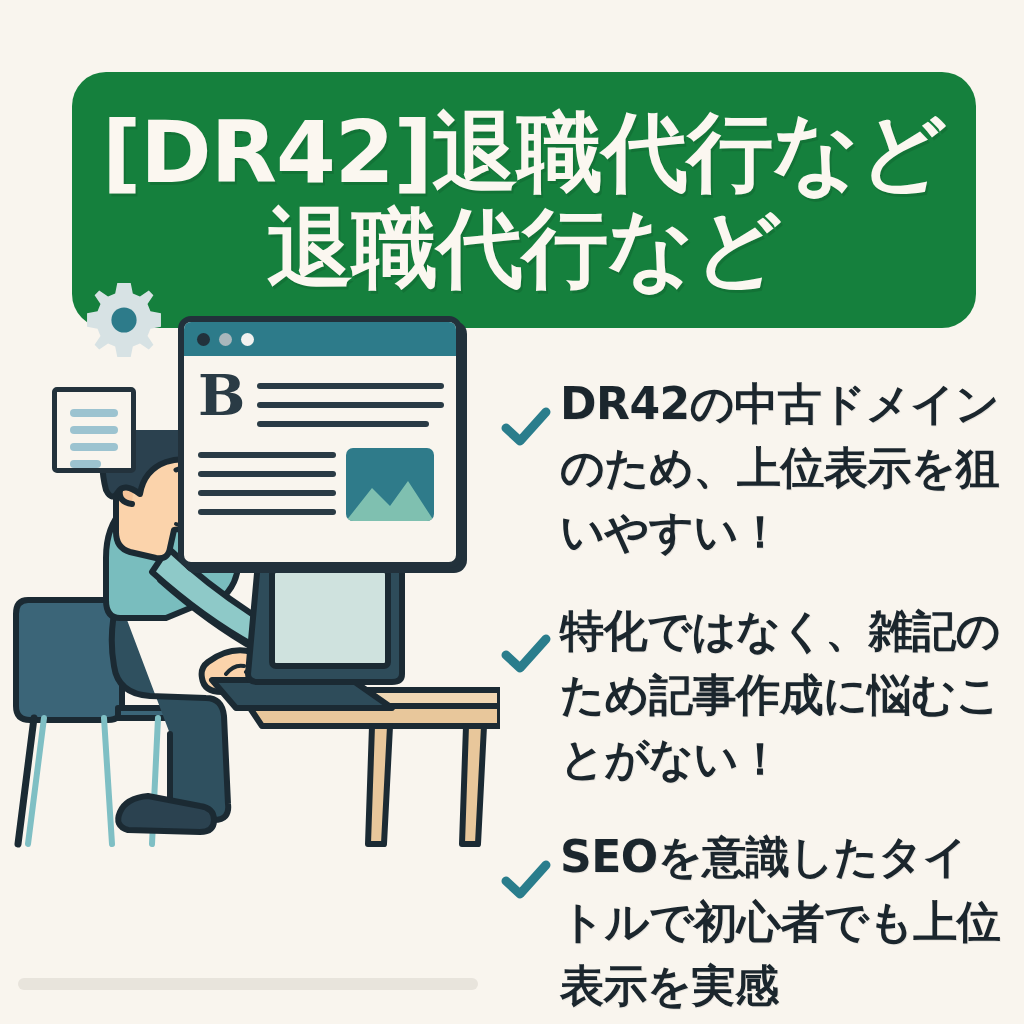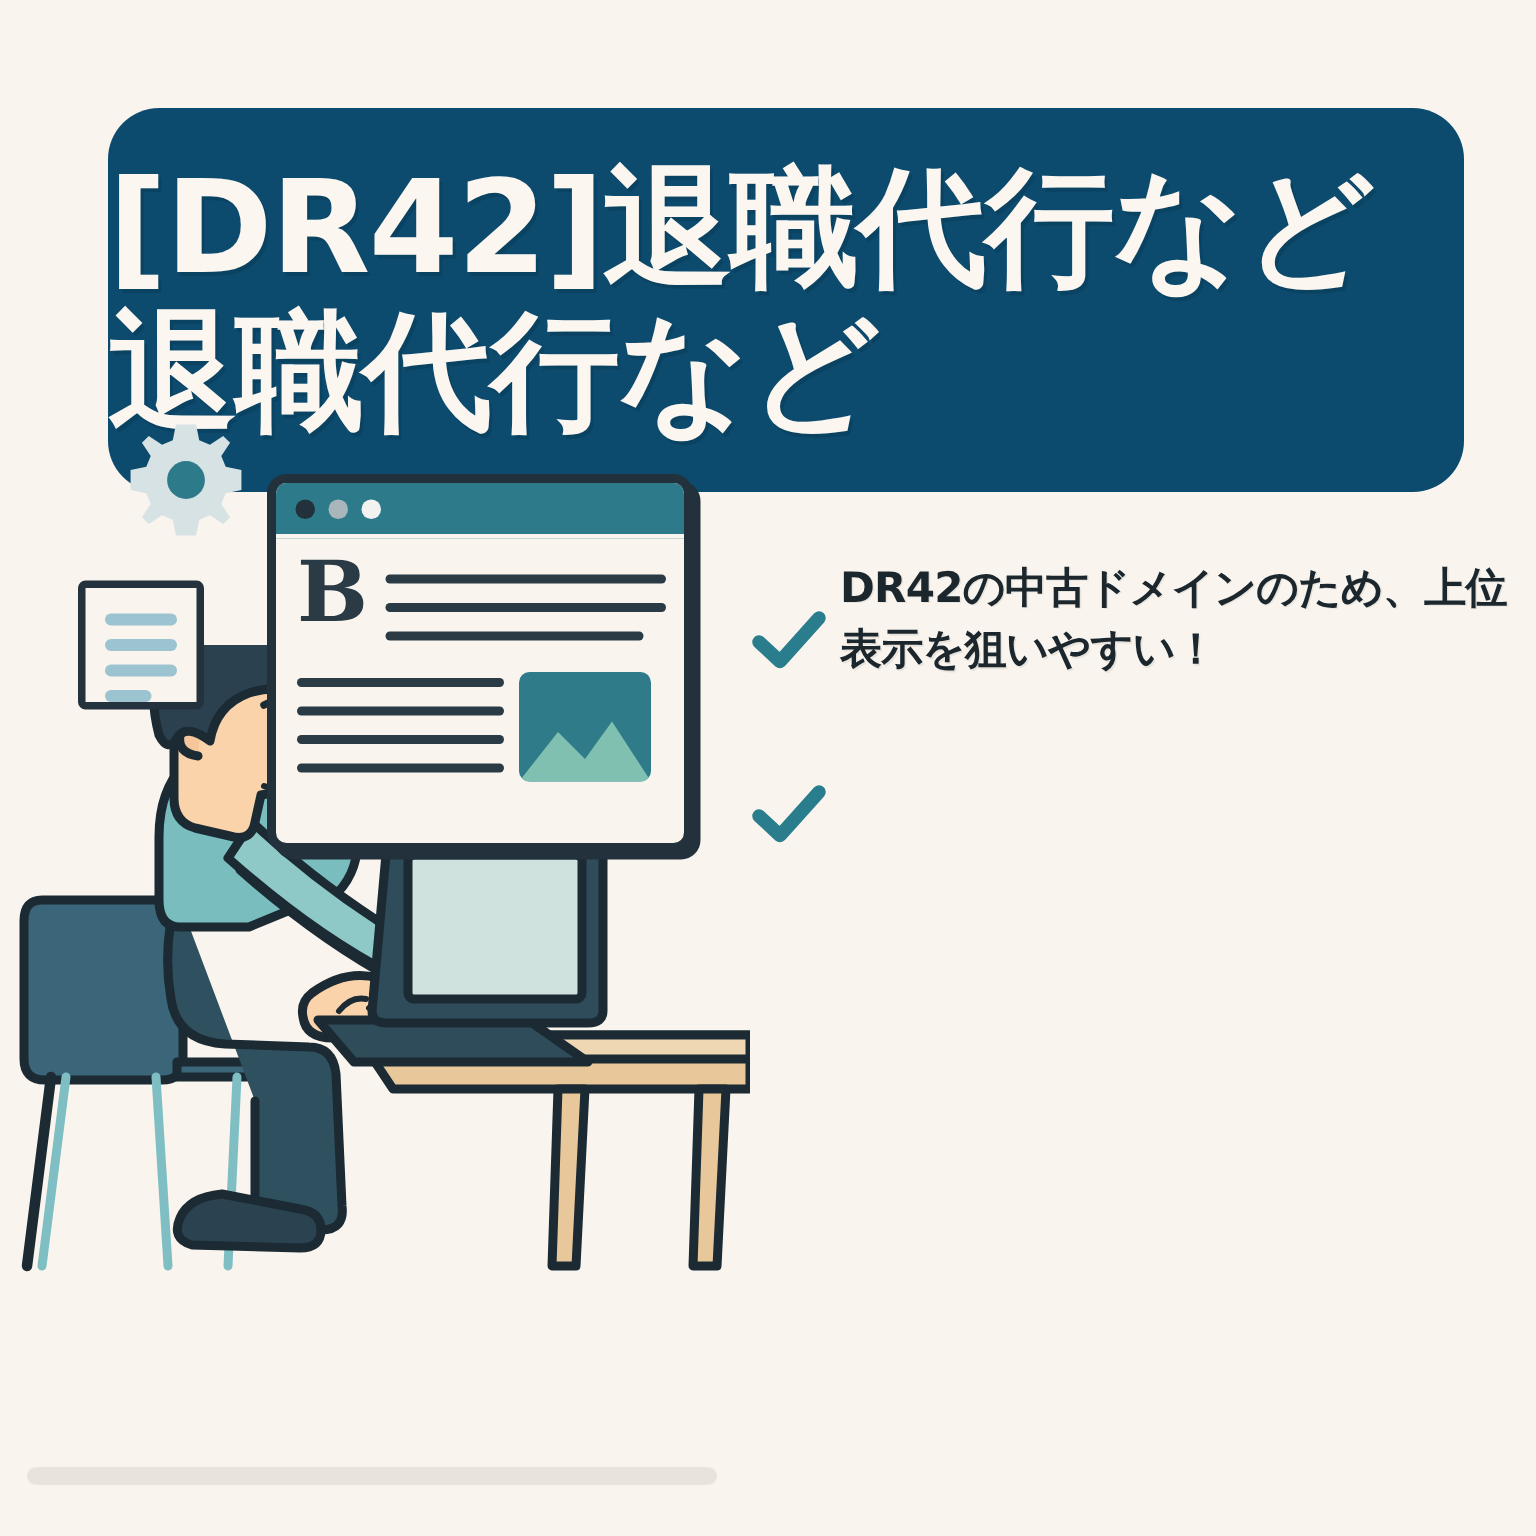--- a/index.html
+++ b/index.html
@@ -23,26 +23,26 @@
     overflow: hidden;
   }
 
   
   .title-banner {
     position: absolute;
     left: 72px;
     top: 72px;
     width: 904px;
     height: 256px;
-    background: #0c4a6e;
+    background: #15803d;
     border-radius: 34px;
     box-sizing: border-box;
     display: flex;
     flex-direction: column;
-    align-items: flex-start;
+    align-items: center;
     justify-content: center;
     z-index: 5;
   }
   .title-line {
     color: #fbf7f0;
     font-weight: 900;
     font-size: 86px;
     line-height: 1.12;
     letter-spacing: -1px;
     white-space: nowrap;
@@ -167,21 +167,21 @@
     margin-bottom: 34px;
   }
   .check-icon {
     flex: none;
     width: 56px;
     height: 56px;
     margin-top: 26px;
   }
   .bullet-text {
     color: #1b262d;
-    font-size: 28px;
+    font-size: 44px;
     font-weight: 700;
     line-height: 1.46;
     letter-spacing: -0.5px;
     font-family: "DejaVu Sans", "Liberation Sans", sans-serif;
     padding-left: 6px;
     text-shadow: 1px 1px 0 rgba(0,0,0,0.07);
   }
 
   
   .floor {
@@ -305,18 +305,25 @@
       <svg class="check-icon" viewBox="0 0 56 56">
         <path d="M8 30 L22 43 L48 14" fill="none" stroke="#2a7d8c" stroke-width="9" stroke-linecap="round" stroke-linejoin="round"></path>
       </svg>
       <div class="bullet-text">DR42の中古ドメインのため、上位表示を狙いやすい！</div>
     </div>
 
     <div class="bullet">
       <svg class="check-icon" viewBox="0 0 56 56">
         <path d="M8 30 L22 43 L48 14" fill="none" stroke="#2a7d8c" stroke-width="9" stroke-linecap="round" stroke-linejoin="round"></path>
       </svg>
-    </div>
-
+      <div class="bullet-text">特化ではなく、雑記のため記事作成に悩むことがない！</div>
+    </div>
+
+    <div class="bullet">
+      <svg class="check-icon" viewBox="0 0 56 56">
+        <path d="M8 30 L22 43 L48 14" fill="none" stroke="#2a7d8c" stroke-width="9" stroke-linecap="round" stroke-linejoin="round"></path>
+      </svg>
+      <div class="bullet-text">SEOを意識したタイトルで初心者でも上位表示を実感</div>
+    </div>
 
   </div>
 
 </div>
 
 </body></html>

